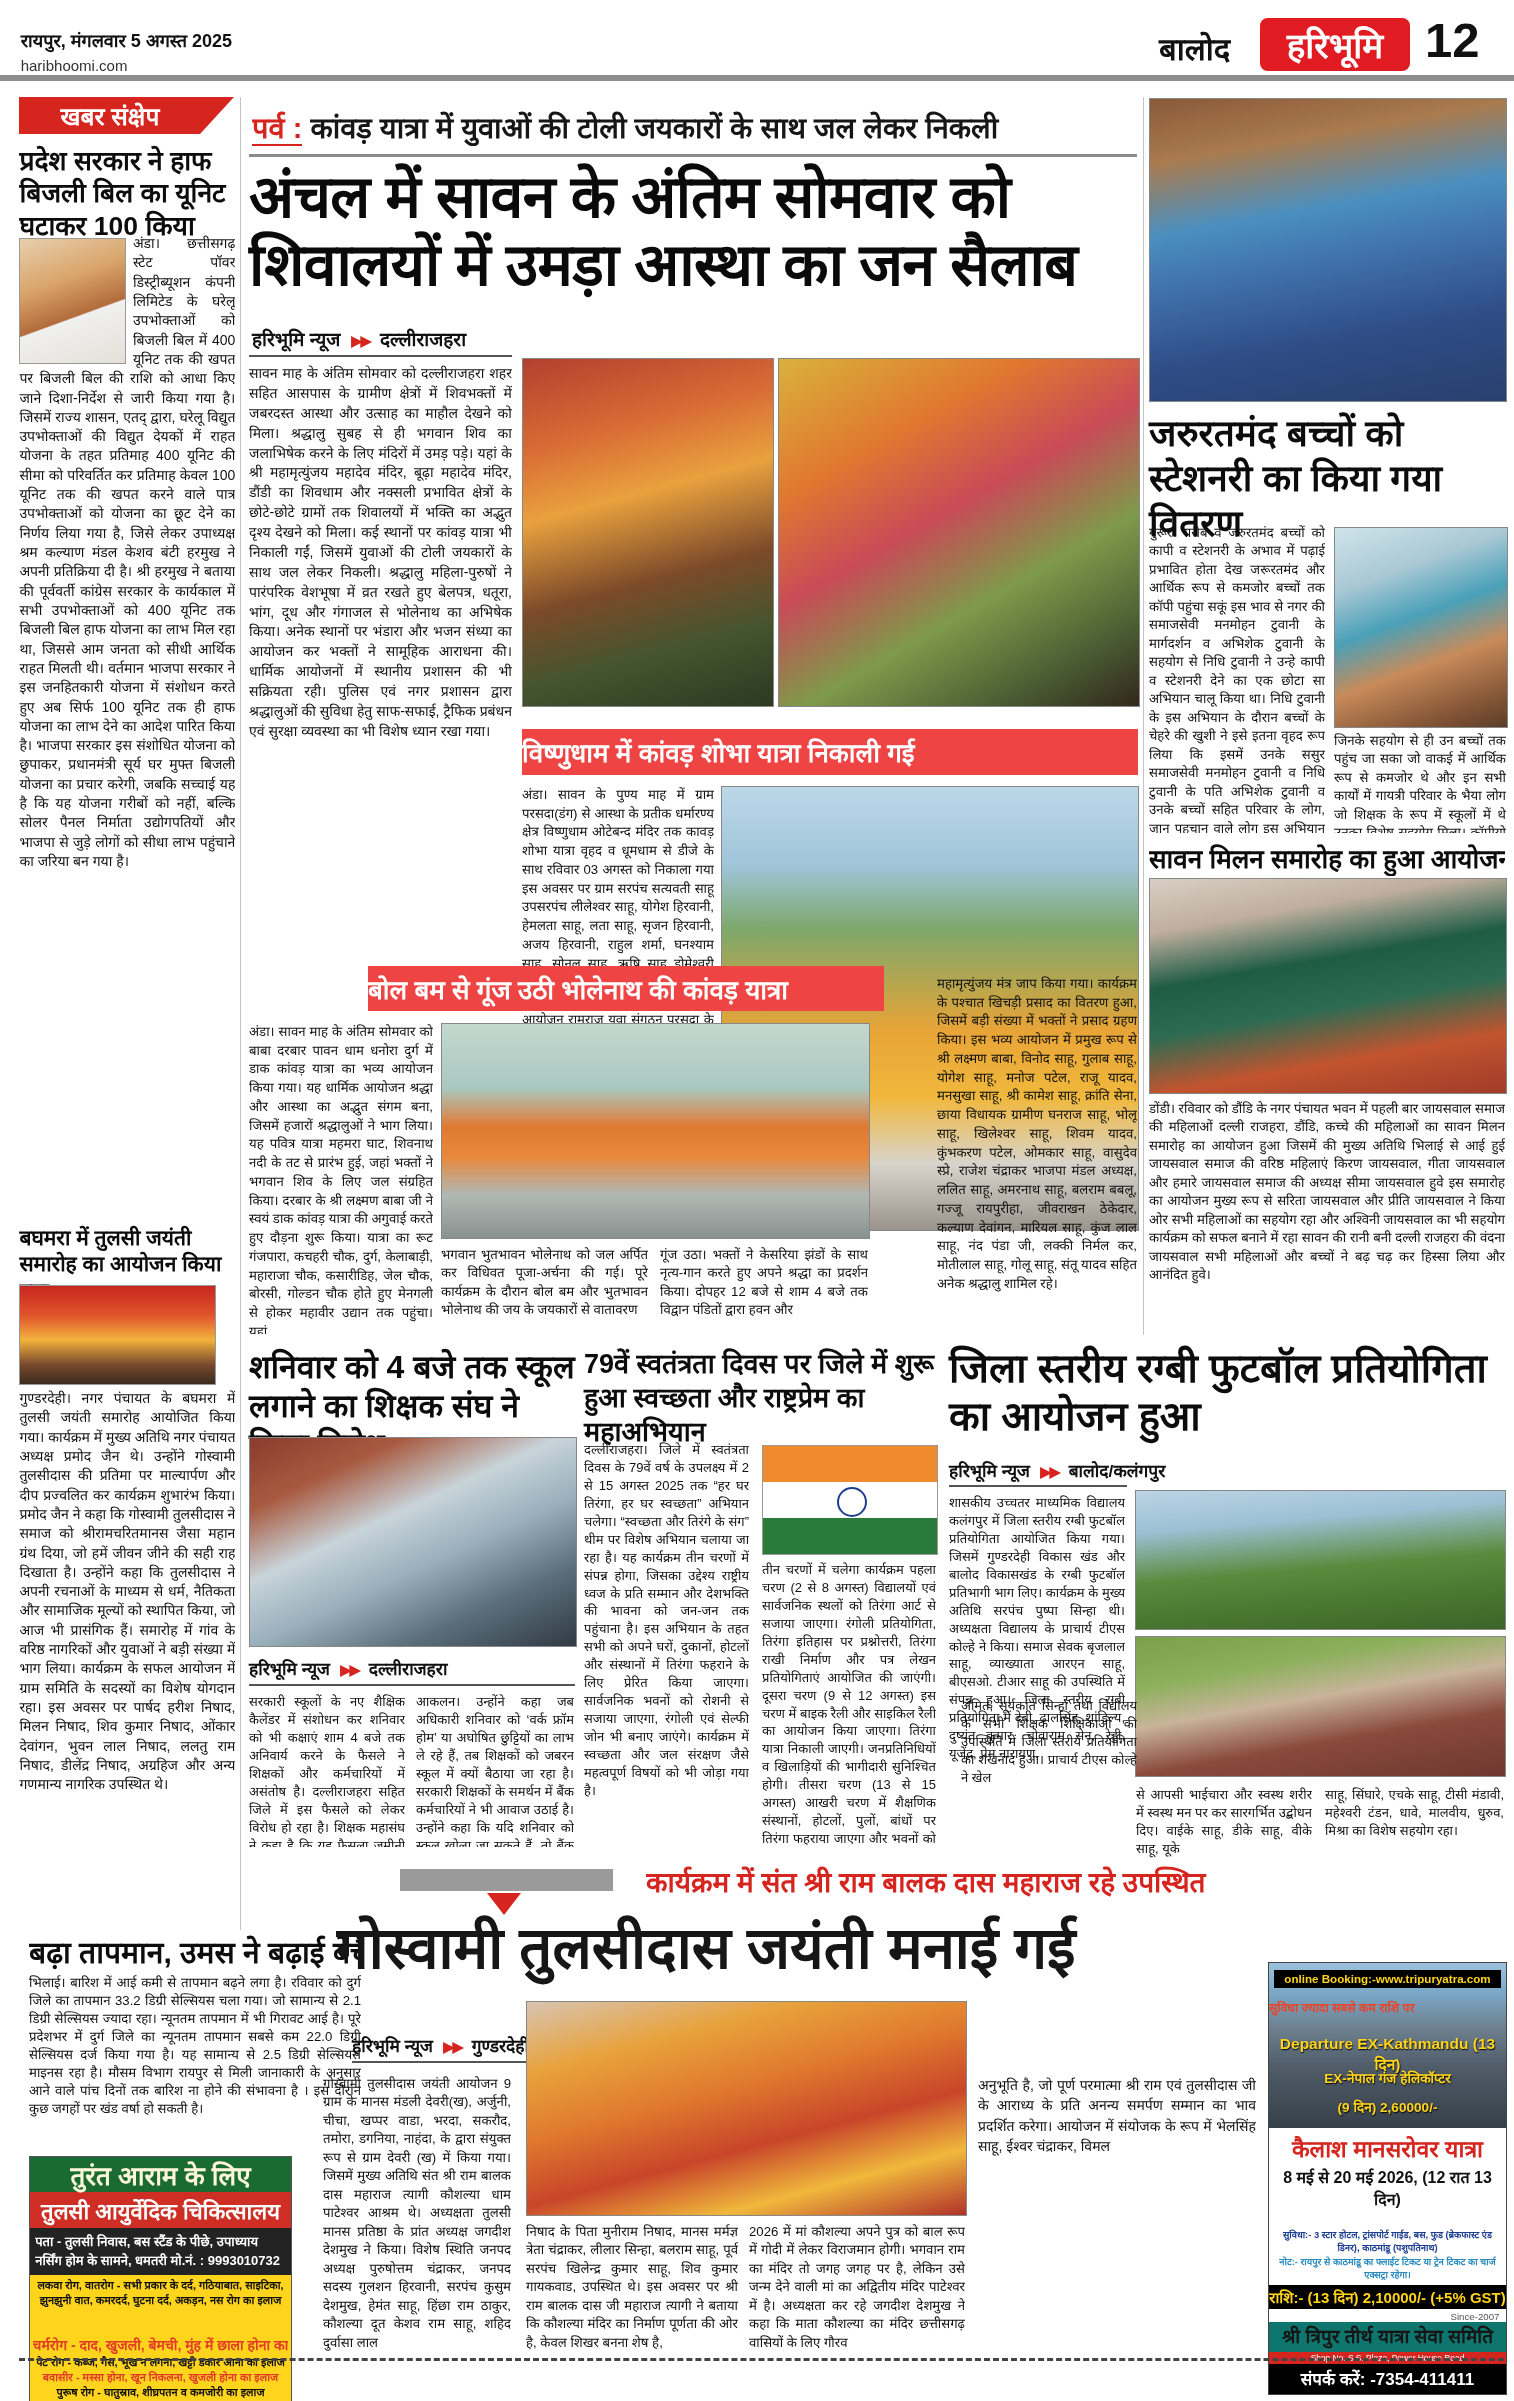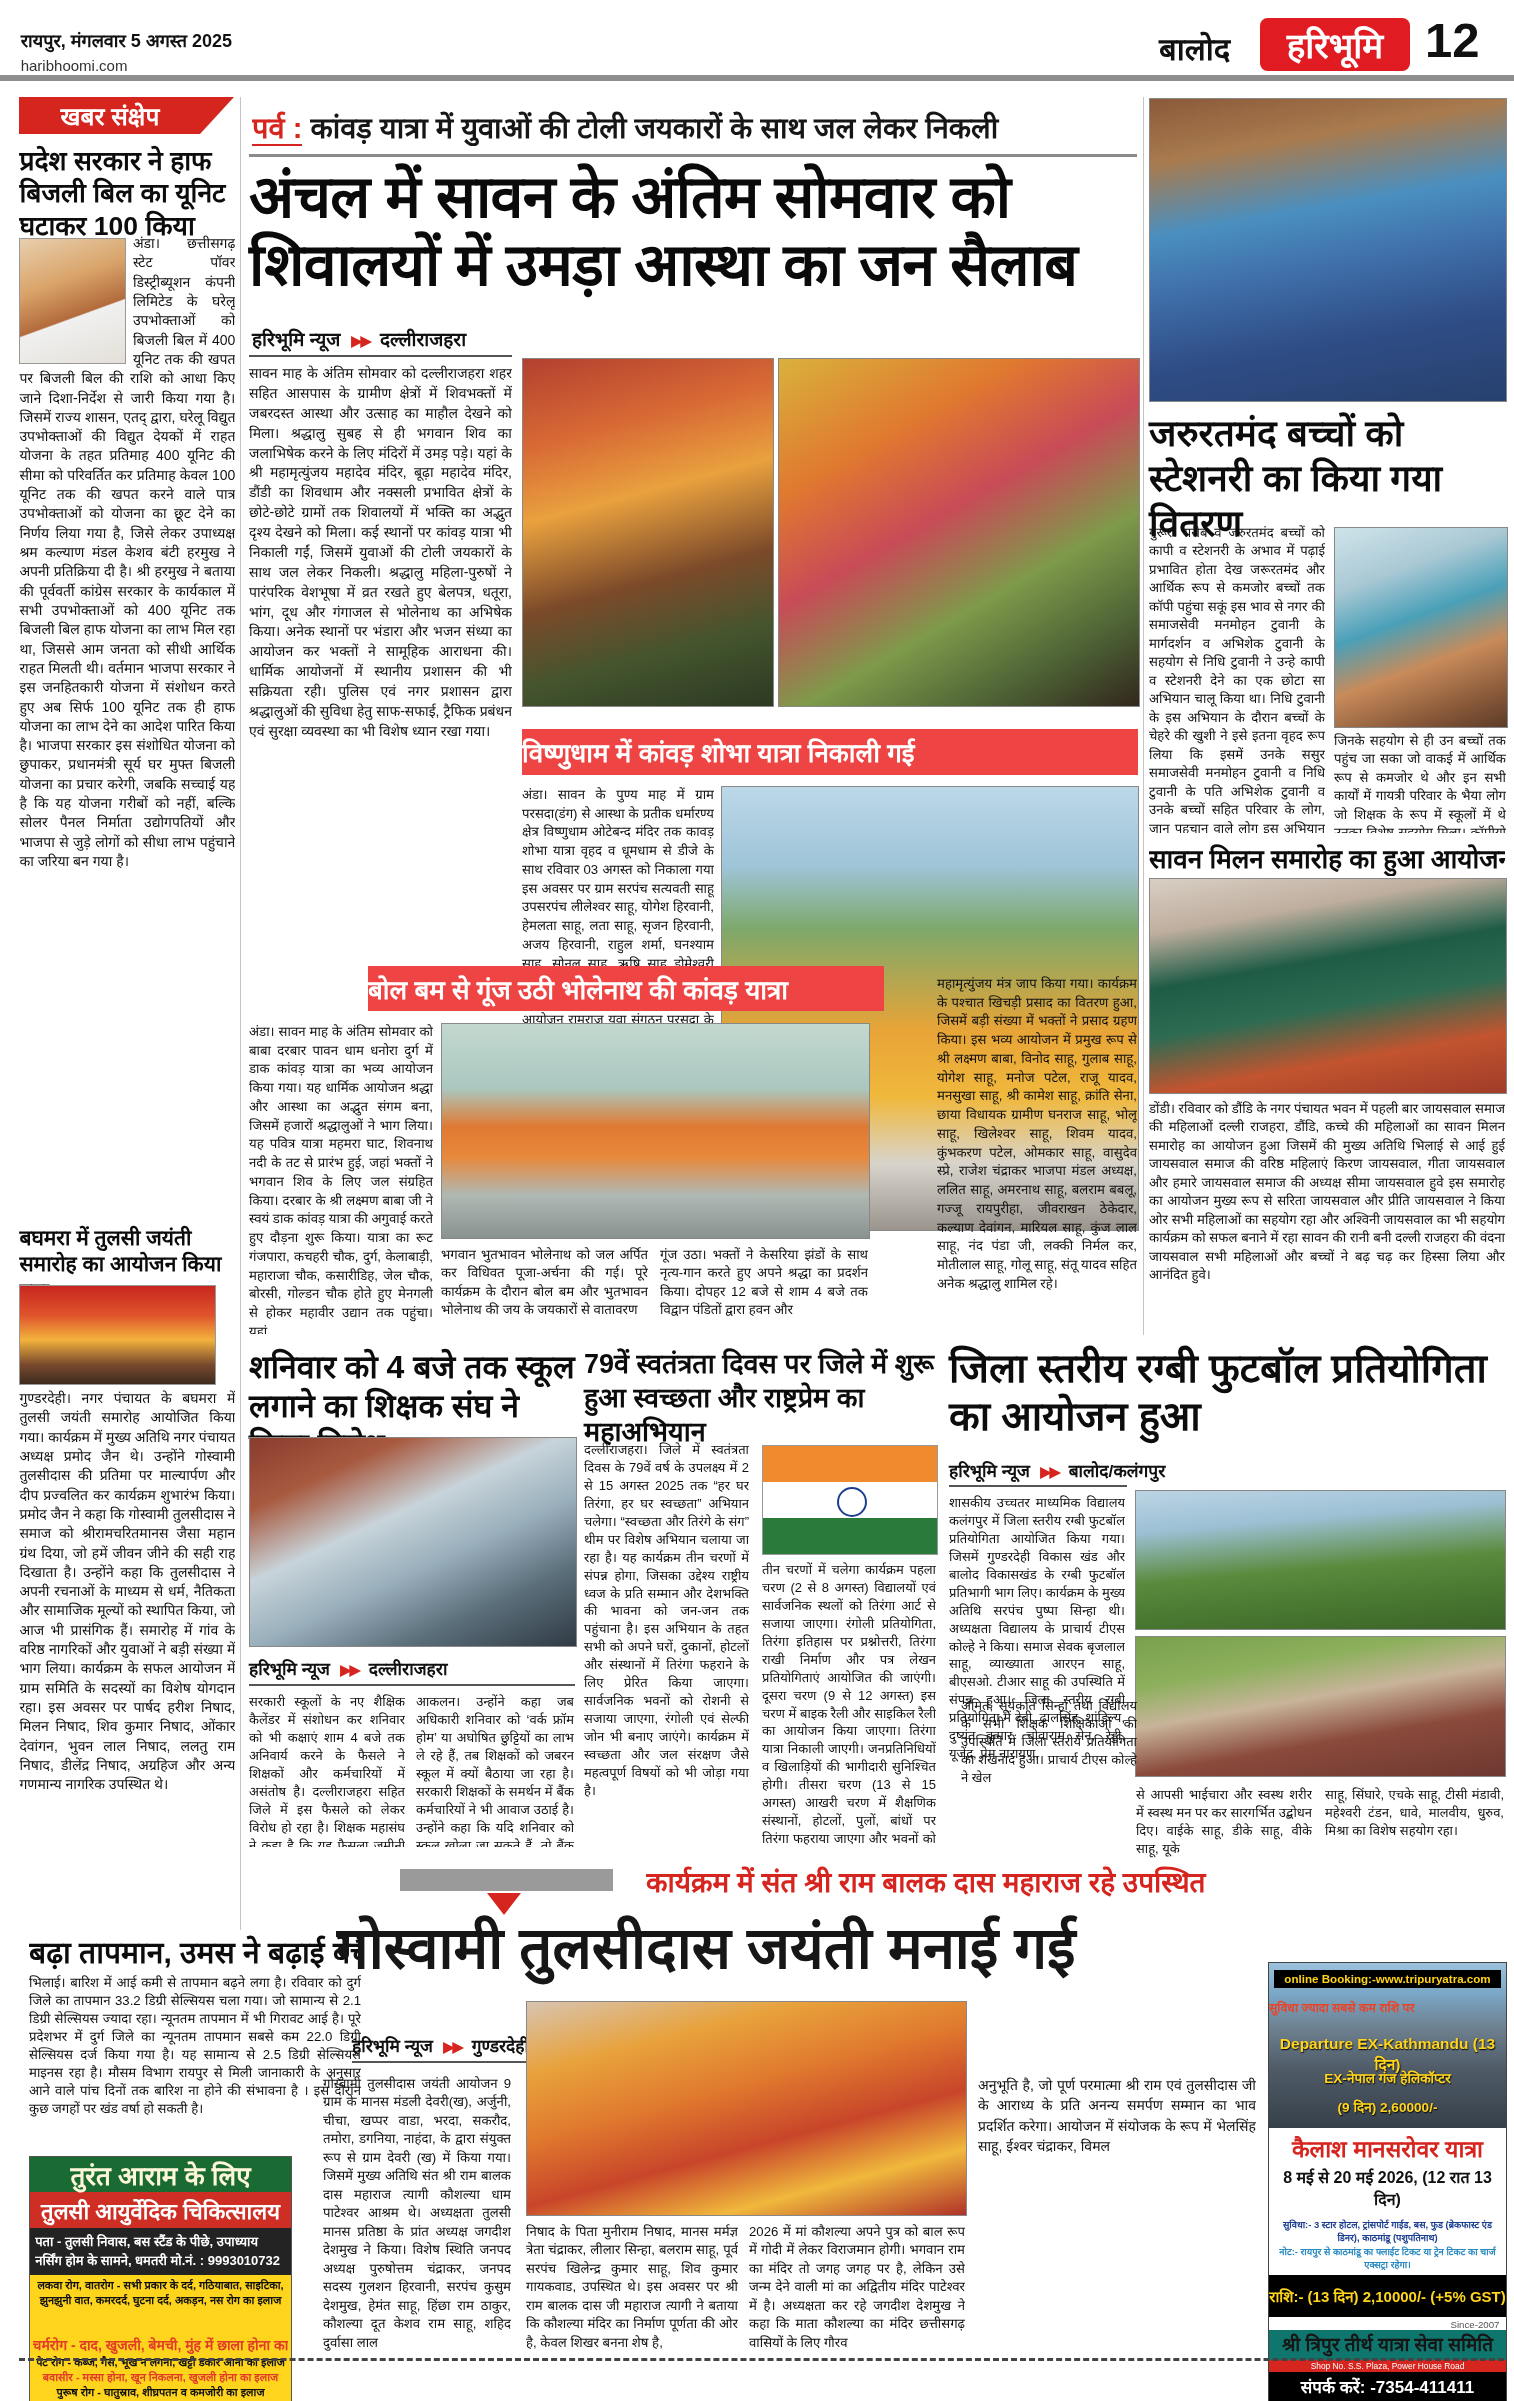--- a/index.html
+++ b/index.html
@@ -172,24 +172,24 @@
       <span style="color:#ffd41d;font-size:11.6px;font-weight:800;">online Booking:-www.tripuryatra.com</span>
     </div>
     <div style="position:absolute;left:0;top:36px;width:100%;color:#e8442a;font-size:12.3px;font-weight:800;">सुविधा ज्यादा सबसे कम राशि पर</div>
     <div style="position:absolute;left:0;top:72px;width:100%;text-align:center;color:#ffd41d;font-size:15.5px;font-weight:800;text-shadow:0.6px 0.6px 1.3px #000;">Departure EX-Kathmandu (13 दिन)</div>
     <div style="position:absolute;left:0;top:105px;width:100%;text-align:center;color:#ffd41d;font-size:13.6px;font-weight:800;text-shadow:0.6px 0.6px 1.3px #000;">EX-नेपाल गंज हेलिकॉप्टर</div>
     <div style="position:absolute;left:0;top:134px;width:100%;text-align:center;color:#ffd41d;font-size:13.6px;font-weight:800;text-shadow:0.6px 0.6px 1.3px #000;">(9 दिन) 2,60000/-</div>
   </div>
   <div style="background:#fff;text-align:center;padding:3.9px 2.6px 0 2.6px;">
     <div style="color:#d6251f;font-size:23px;font-weight:900;">कैलाश मानसरोवर यात्रा</div>
     <div style="color:#111;font-size:16px;font-weight:800;margin-top:2.6px;">8 मई से 20 मई 2026, (12 रात 13 दिन)</div>
-    <div style="color:#1d3f8f;font-size:9.4px;font-weight:700;margin-top:9px;line-height:1.35;">सुविधा:- 3 स्टार होटल, ट्रांसपोर्ट गाईड, बस, फुड (ब्रेकफास्ट एंड डिनर), काठमांडू (पशुपतिनाथ)</div>
+    <div style="color:#1d3f8f;font-size:9.4px;font-weight:700;margin-top:19px;line-height:1.35;">सुविधा:- 3 स्टार होटल, ट्रांसपोर्ट गाईड, बस, फुड (ब्रेकफास्ट एंड डिनर), काठमांडू (पशुपतिनाथ)</div>
     <div style="color:#2a8bc0;font-size:9.4px;font-weight:700;margin-top:1.3px;line-height:1.35;">नोट:- रायपुर से काठमांडू का फ्लाईट टिकट या ट्रेन टिकट का चार्ज एक्सट्रा रहेगा।</div>
   </div>
-  <div style="background:#000;text-align:center;padding:11px 0;margin-top:3.9px;">
+  <div style="background:#000;text-align:center;padding:2px 0;margin-top:3.9px;">
     <span style="color:#ffd41d;font-size:15px;font-weight:800;">राशि:- (13 दिन) 2,10000/- (+5% GST)</span>
   </div>
   <div style="background:#fff;text-align:right;padding:1.3px 6.5px 0 0;color:#555;font-size:9.7px;">Since-2007</div>
   <div style="background:#0f766e;text-align:center;color:#161616;font-size:19px;font-weight:900;padding:1.3px 0 2.6px 0;">श्री त्रिपुर तीर्थ यात्रा सेवा समिति</div>
   <div style="background:#d6251f;color:#fff;text-align:center;font-size:8.4px;padding:1.3px 0;">Shop No. S.S. Plaza, Power House Road</div>
   <div style="background:#000;text-align:center;padding:3.2px 0;">
     <span style="color:#fff;font-size:17px;font-weight:800;">संपर्क करें: -7354-411411</span>
   </div>
 </div>
 

